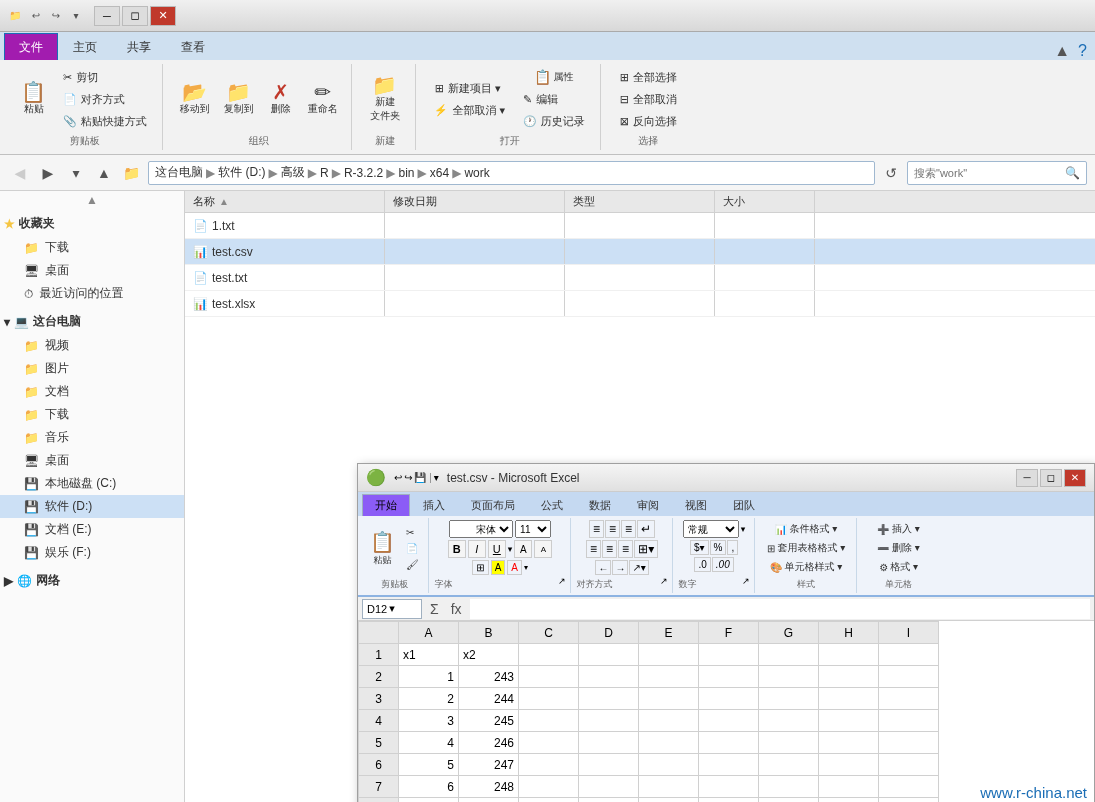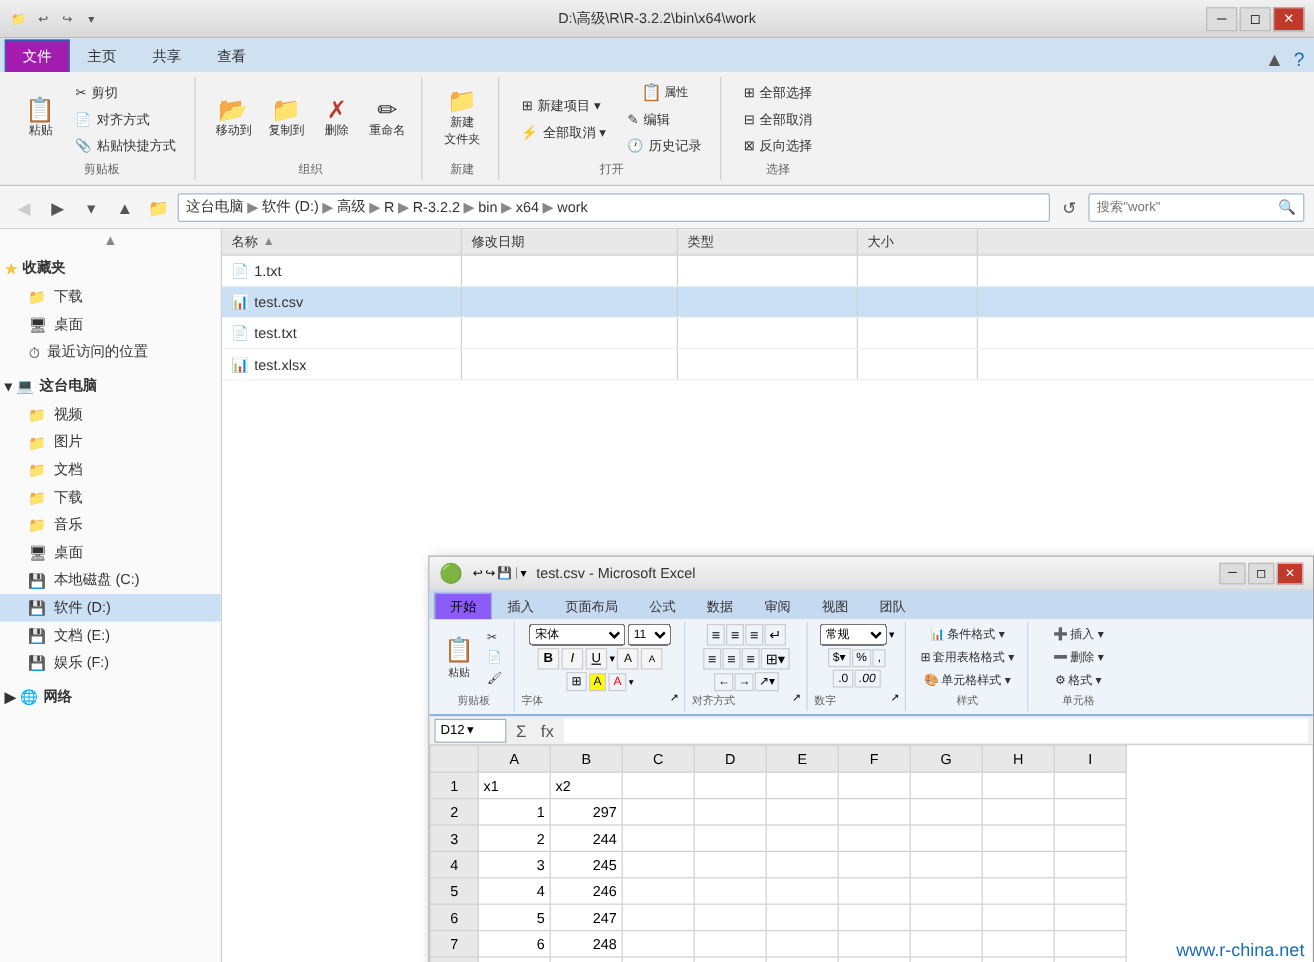--- a/index.html
+++ b/index.html
@@ -135,21 +135,20 @@
 </head>
 <body>
 
 <div class="title-bar">
   <div class="title-bar-icons">
     <div class="title-bar-icon">📁</div>
     <div class="title-bar-icon">↩</div>
     <div class="title-bar-icon">↪</div>
     <div class="title-bar-icon">▾</div>
   </div>
-  <div class="title-bar-title">D:\高级\R\R-3.2.2\bin\x64\work</div>
   <div class="title-bar-controls">
     <div class="title-btn">─</div>
     <div class="title-btn">◻</div>
     <div class="title-btn close">✕</div>
   </div>
 </div>
 
 <div class="ribbon">
   <div class="ribbon-tabs">
     <div class="ribbon-tab active">文件</div>
@@ -483,21 +482,21 @@
                 <span>🖌</span>
               </div>
             </div>
           </div>
           <div class="excel-group-label">剪贴板</div>
         </div>
 
         <div class="excel-group" style="min-width:140px;">
           <div class="excel-group-content" style="flex-direction:column; gap:2px;">
             <div style="display:flex; gap:2px; align-items:center;">
-              <select style="font-size:10px; width:80px; height:18px;">
+              <select style="font-size:10px; width:64px; height:18px;text-align:right;">
                 <option>宋体</option>
               </select>
               <select style="font-size:10px; width:36px; height:18px;">
                 <option>11</option>
               </select>
             </div>
             <div style="display:flex; gap:2px; align-items:center;">
               <button style="font-weight:bold; font-size:11px; width:18px; height:18px; cursor:pointer; border:1px solid #ccc; background:#f5f5f5;">B</button>
               <button style="font-style:italic; font-size:11px; width:18px; height:18px; cursor:pointer; border:1px solid #ccc; background:#f5f5f5;">I</button>
               <button style="text-decoration:underline; font-size:11px; width:18px; height:18px; cursor:pointer; border:1px solid #ccc; background:#f5f5f5;">U</button>
@@ -641,21 +640,21 @@
             <td></td>
             <td></td>
             <td></td>
             <td></td>
             <td></td>
             <td></td>
           </tr>
           <tr>
             <td class="row-header">2</td>
             <td style="text-align:right;">1</td>
-            <td style="text-align:right;">297</td>
+            <td style="text-align:right;">243</td>
             <td></td>
             <td></td>
             <td></td>
             <td></td>
             <td></td>
             <td></td>
             <td></td>
           </tr>
           <tr>
             <td class="row-header">3</td>

